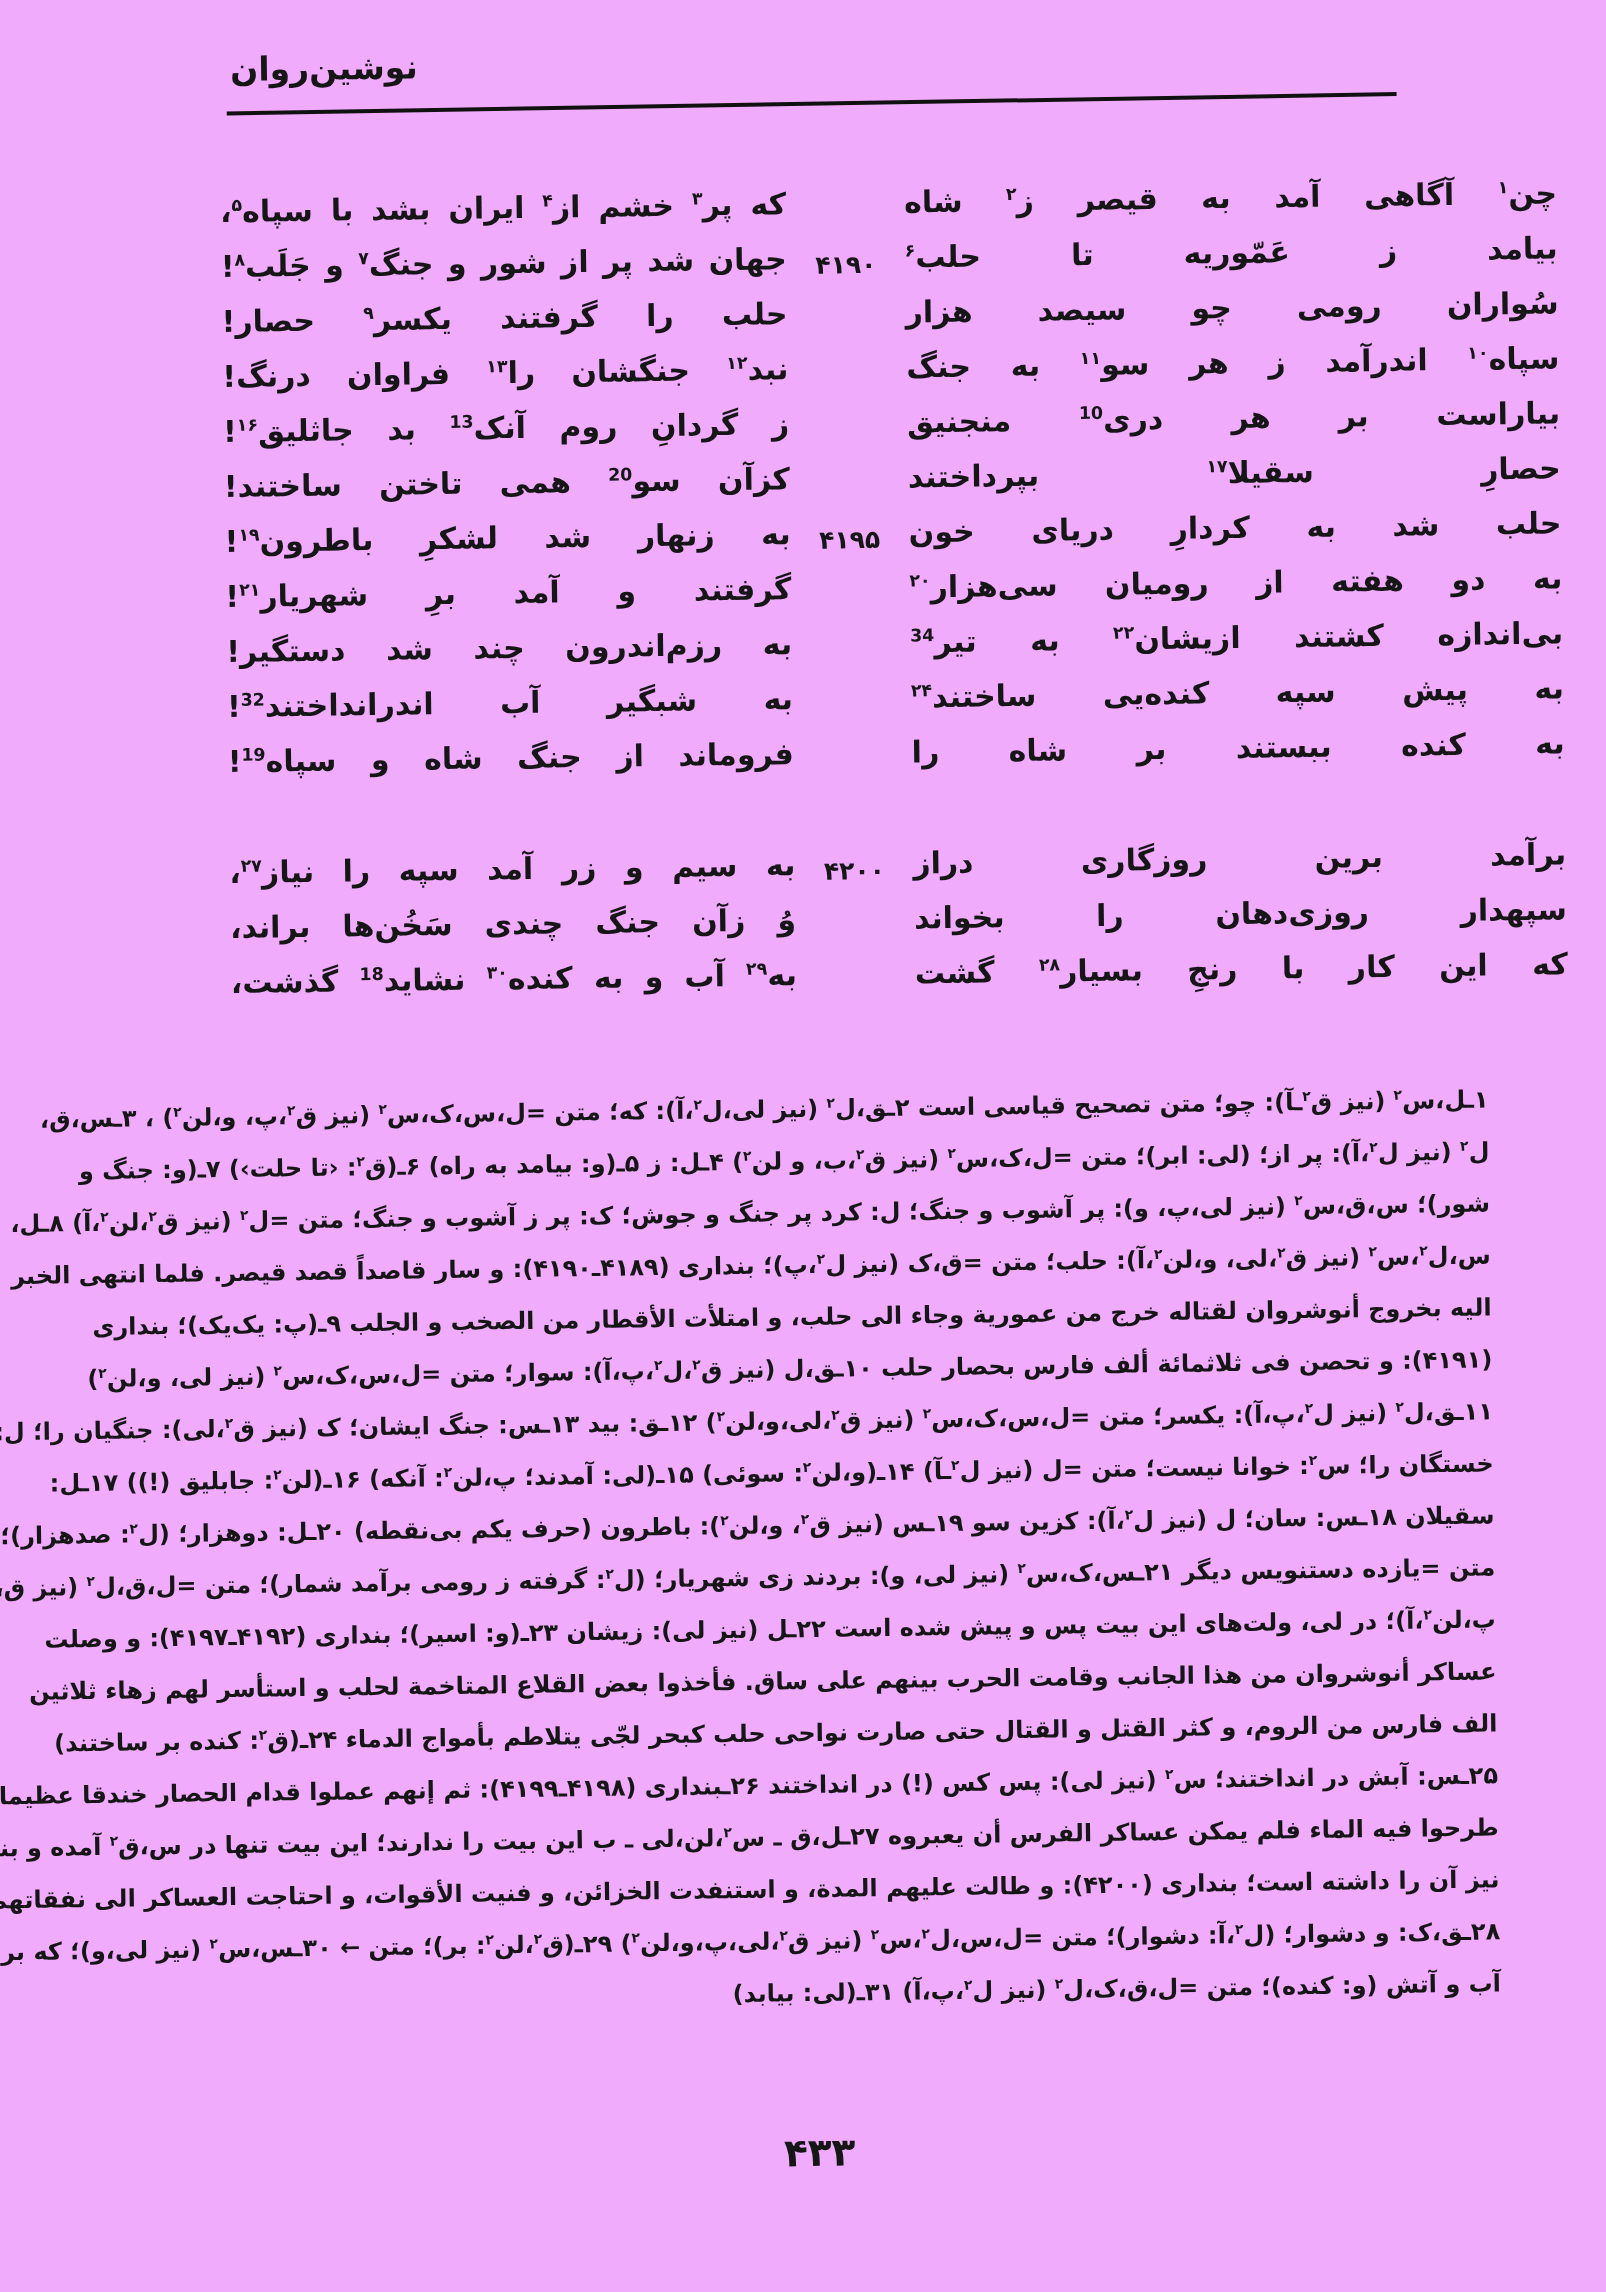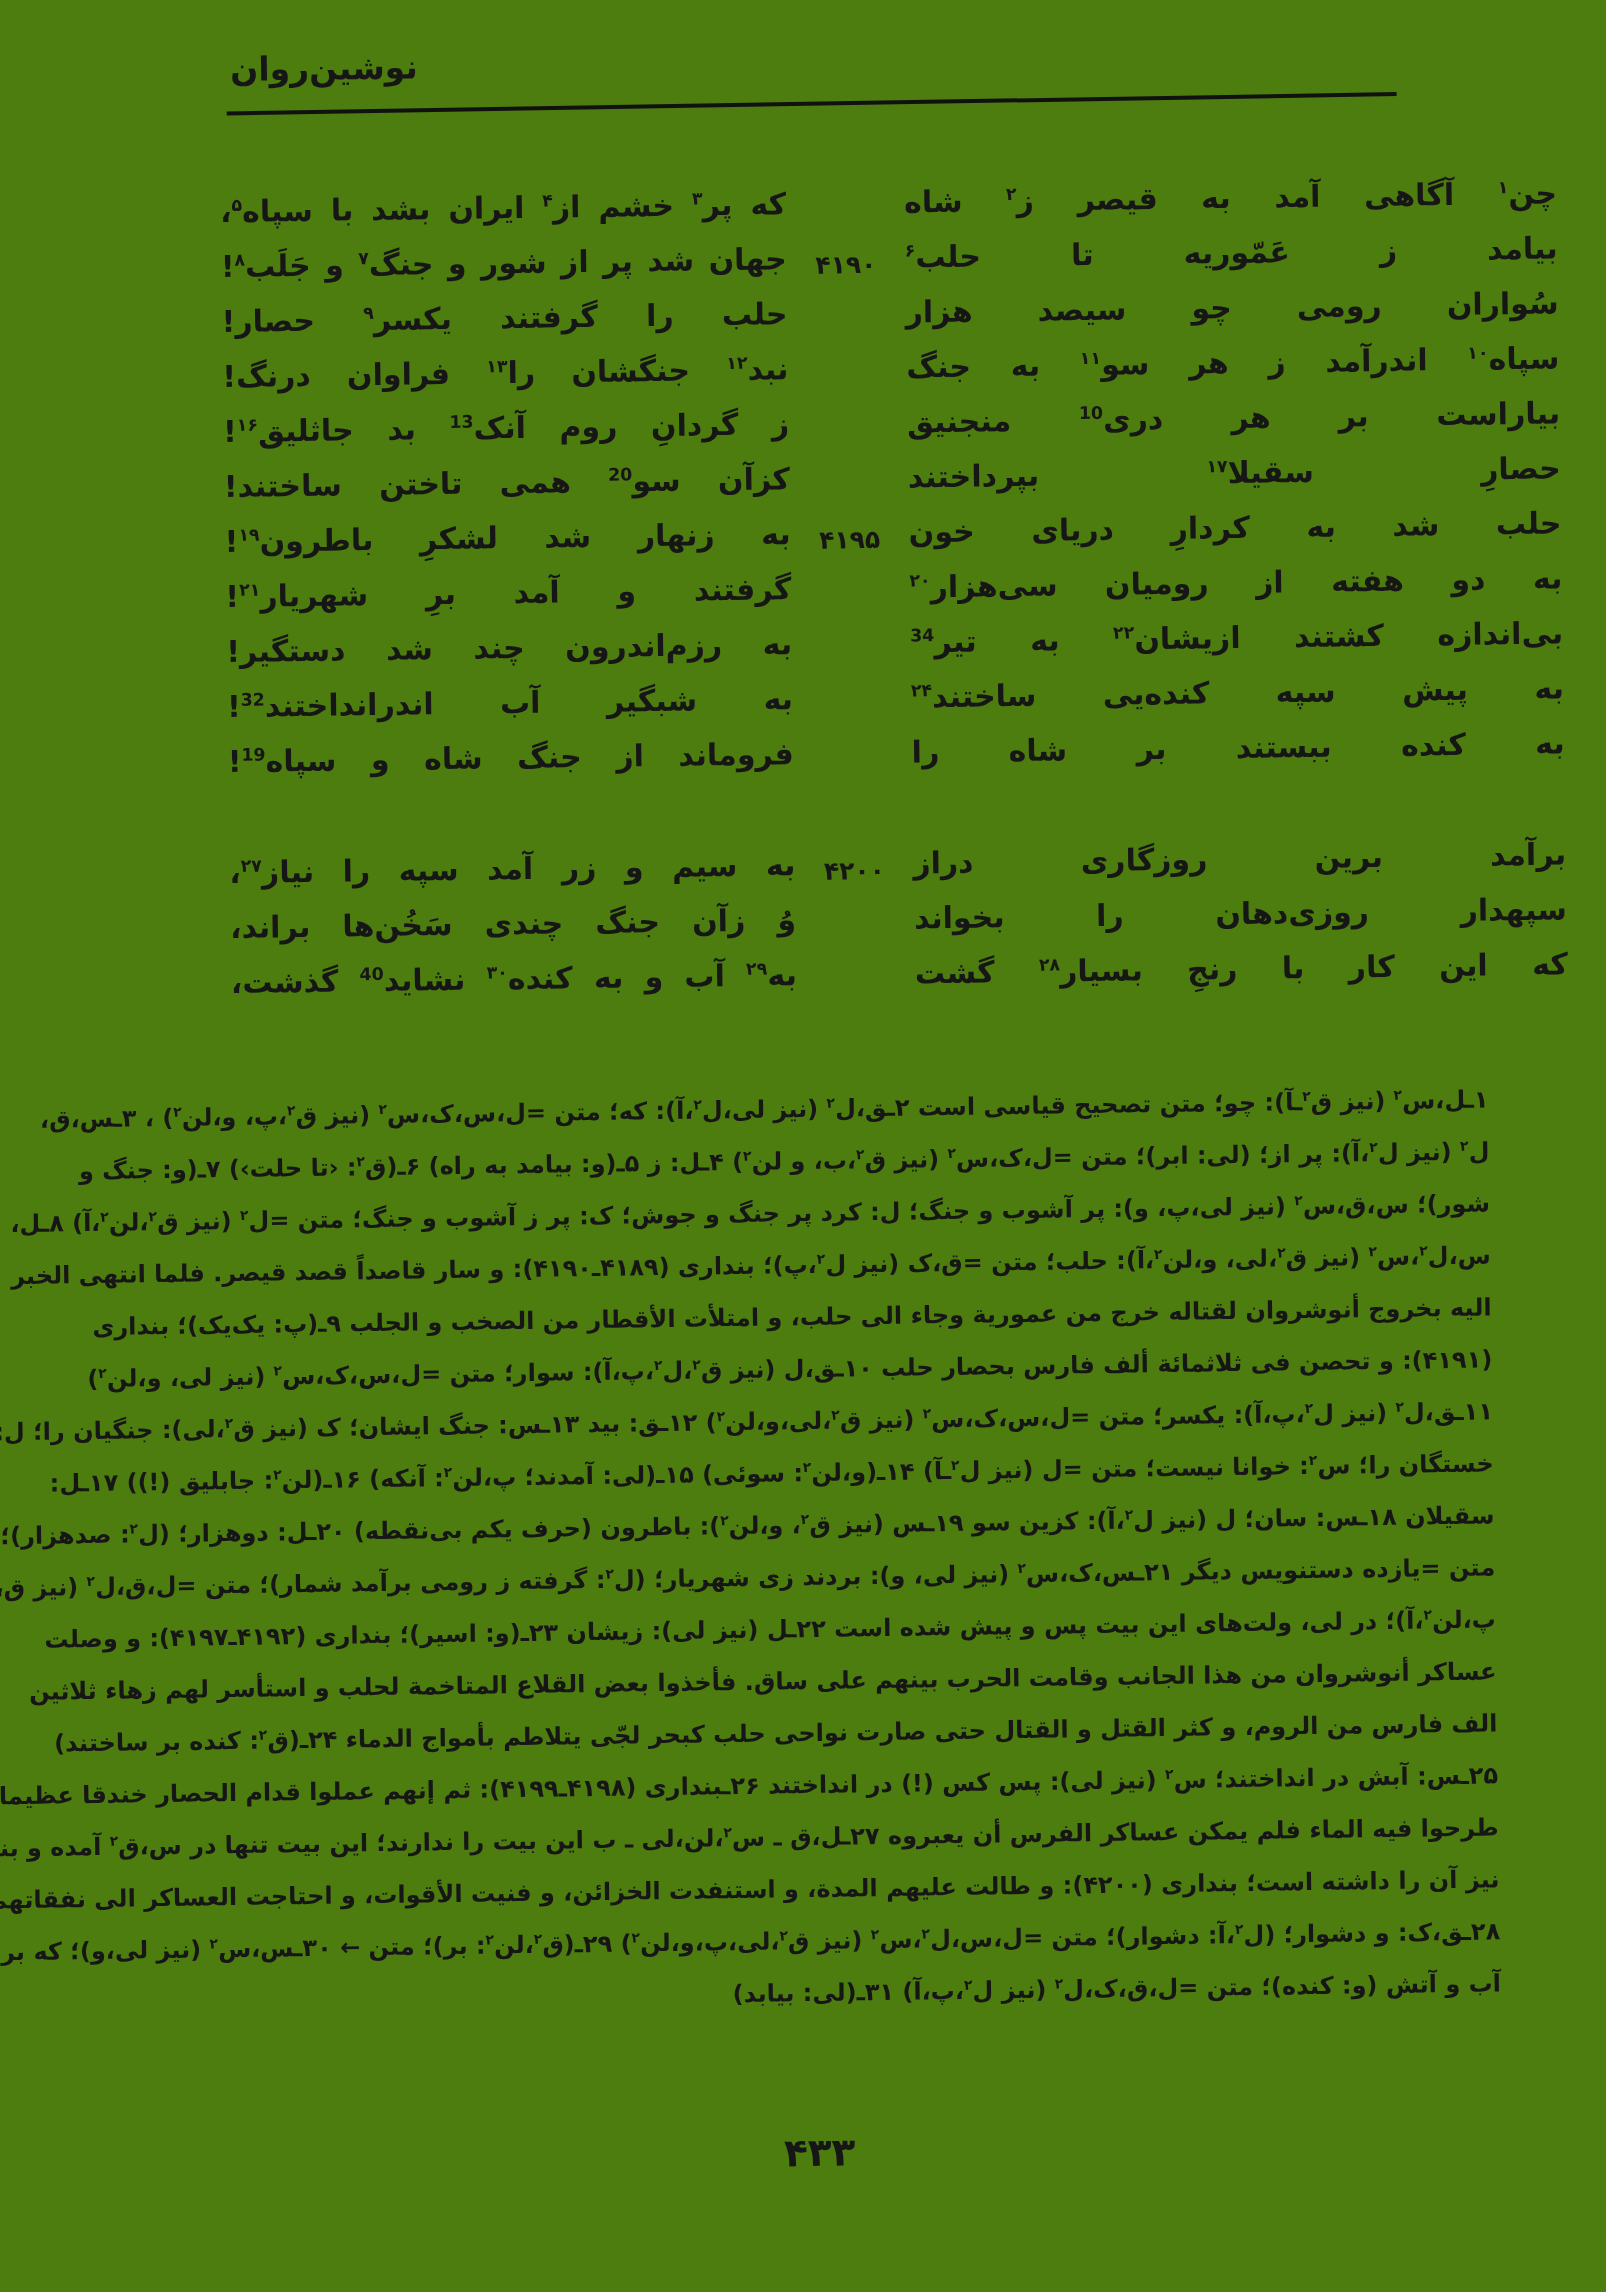--- a/index.html
+++ b/index.html
@@ -78,21 +78,21 @@
   .folio{
     position:absolute;top:2130px;left:0;width:100%;
     text-align:center;
     font-size:39px;font-weight:bold;
     letter-spacing:1.9px;
   }
 </style>
 </head>
 <body>
 
-<div class="page" style="background: #4d7c0f; color: rgb(22, 22, 22);">
+<div class="page" style="background: #f0abfc; color: rgb(22, 22, 22);">
   <div class="content">
 
     <div class="running-title">نوشین‌روان</div>
     <div class="header-rule"></div>
 
     <div class="poem" id="poem">
         <div class="vrow">
     <div class="hemi h1">چن<sup>۱</sup> آگاهی آمد به قیصر ز<sup>۲</sup> شاه</div>
     <div class="vnum"></div>
     <div class="hemi h2">که پر<sup>۳</sup> خشم از<sup>۴</sup> ایران بشد با سپاه<sup>۵</sup>،</div>
@@ -153,21 +153,21 @@
     <div class="hemi h2">به سیم و زر آمد سپه را نیاز<sup>۲۷</sup>،</div>
   </div>
         <div class="vrow">
     <div class="hemi h1">سپهدار روزی‌دهان را بخواند</div>
     <div class="vnum"></div>
     <div class="hemi h2">وُ زآن جنگ چندی سَخُن‌ها براند،</div>
   </div>
         <div class="vrow">
     <div class="hemi h1">که این کار با رنجِ بسیار<sup>۲۸</sup> گشت</div>
     <div class="vnum"></div>
-    <div class="hemi h2">به<sup>۲۹</sup> آب و به کنده<sup>۳۰</sup> نشاید<sup>40</sup> گذشت،</div>
+    <div class="hemi h2">به<sup>۲۹</sup> آب و به کنده<sup>۳۰</sup> نشاید<sup>18</sup> گذشت،</div>
   </div>
       </div>
 
     <div class="footnotes" id="footnotes">
         <div class="fn-line">۱ـل،س<sup>۲</sup> (نیز ق<sup>۲</sup>ـآ): چو؛ متن تصحیح قیاسی است  ۲ـق،ل<sup>۲</sup> (نیز لی،ل<sup>۲</sup>،آ): که؛ متن =ل،س،ک،س<sup>۲</sup> (نیز ق<sup>۲</sup>،پ، و،لن<sup>۲</sup>) ، ۳ـس،ق،</div>
         <div class="fn-line">ل<sup>۲</sup> (نیز ل<sup>۲</sup>،آ): پر از؛ (لی: ابر)؛ متن =ل،ک،س<sup>۲</sup> (نیز ق<sup>۲</sup>،ب، و لن<sup>۲</sup>)  ۴ـل: ز  ۵ـ(و: بیامد به راه)  ۶ـ(ق<sup>۲</sup>: ‹تا حلت›)  ۷ـ(و: جنگ و</div>
         <div class="fn-line">شور)؛ س،ق،س<sup>۲</sup> (نیز لی،پ، و): پر آشوب و جنگ؛ ل: کرد پر جنگ و جوش؛ ک: پر ز آشوب و جنگ؛ متن =ل<sup>۲</sup> (نیز ق<sup>۲</sup>،لن<sup>۲</sup>،آ)  ۸ـل،</div>
         <div class="fn-line">س،ل<sup>۲</sup>،س<sup>۲</sup> (نیز ق<sup>۲</sup>،لی، و،لن<sup>۲</sup>،آ): حلب؛ متن =ق،ک (نیز ل<sup>۲</sup>،پ)؛ بنداری (۴۱۸۹ـ۴۱۹۰): و سار قاصداً قصد قیصر. فلما انتهی الخبر</div>
         <div class="fn-line">الیه بخروج أنوشروان لقتاله خرج من عموریة وجاء الی حلب، و امتلأت الأقطار من الصخب و الجلب  ۹ـ(پ: یک‌یک)؛ بنداری</div>
         <div class="fn-line">(۴۱۹۱): و تحصن فی ثلاثمائة ألف فارس بحصار حلب  ۱۰ـق،ل (نیز ق<sup>۲</sup>،ل<sup>۲</sup>،پ،آ): سوار؛ متن =ل،س،ک،س<sup>۲</sup> (نیز لی، و،لن<sup>۲</sup>)</div>

